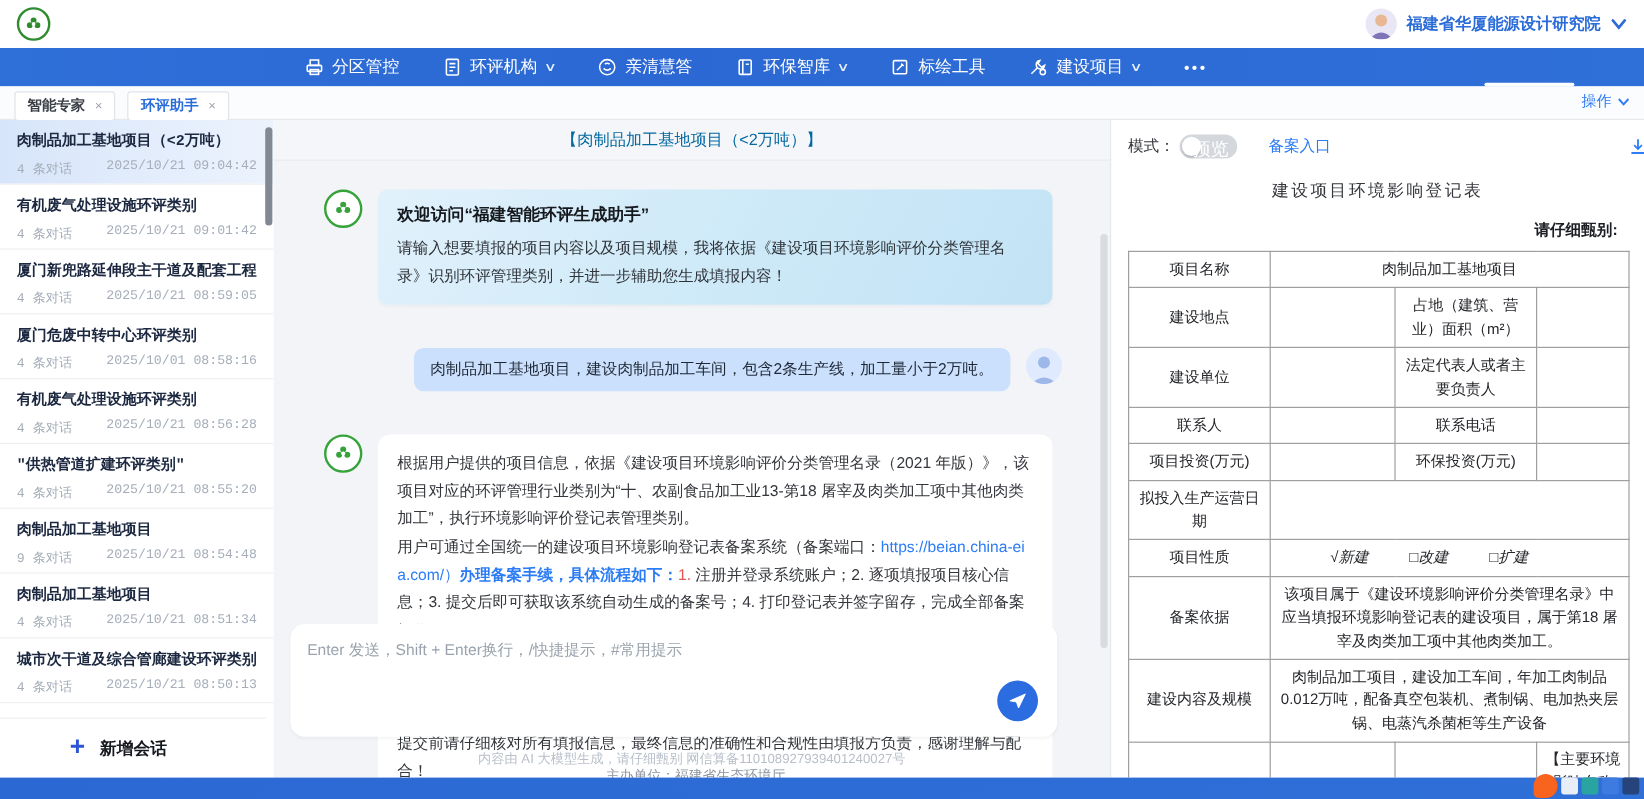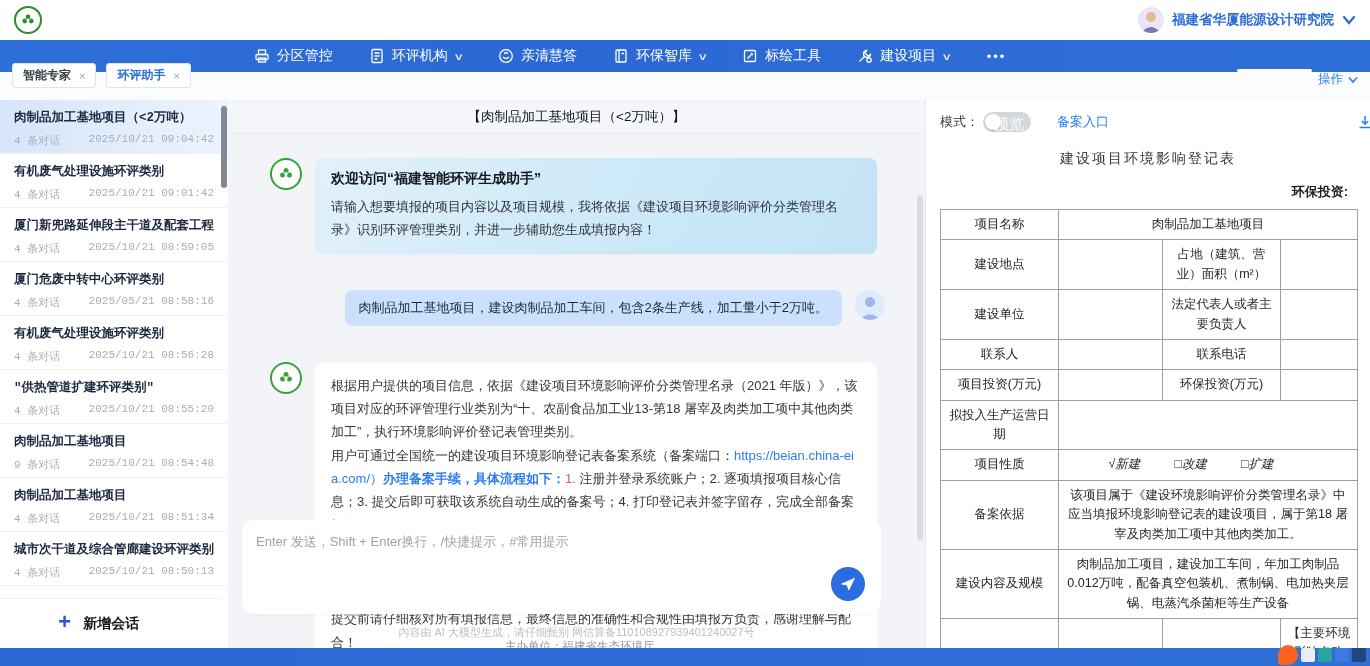--- a/index.html
+++ b/index.html
@@ -20,40 +20,40 @@
          background:linear-gradient(90deg,#2f6fd8,#2b68d3 40%,#2f6fd8); display:flex; align-items:center;
          justify-content:center; gap:36px; transform:none; }
   .nav-inner { display:flex; align-items:center; gap:36px; transform:translateX(-55px); }
   .nav-item { display:flex; align-items:center; gap:7px; color:#fff; font-size:14px; cursor:pointer; white-space:nowrap; }
   .nav-item svg { display:block; }
   .nav-chev { font-size:10px; transform:scaleX(1.5); opacity:.9; }
   .nav-more { color:#fff; font-size:13px; letter-spacing:2px; }
   .nav-ind { position:absolute; bottom:0; left:1237px; width:75px; height:3px; background:#fff; border-radius:2px; }
 
   
-  .tabrow { position:absolute; top:72px; left:0; right:0; height:28px; background:#fbfcfd; border-bottom:1px solid #e7e9ec; display:flex; align-items:flex-end; padding:16px 12px; gap:10px; }
+  .tabrow { position:absolute; top:72px; left:0; right:0; height:28px; background:#fbfcfd; border-bottom:1px solid #e7e9ec; display:flex; align-items:flex-start; padding:4px 12px; gap:10px; }
   .tab { background:#fff; border:1px solid #e0e4e9; border-radius:3px; font-size:12px; padding:3px 10px; display:flex; gap:8px; align-items:center; color:#3a3f46; font-weight:bold; cursor:pointer; }
   .tab.active { color:#2b6cd9; }
   .tab .x { color:#9aa1ab; font-weight:normal; font-size:11px; }
   .ops { margin-left:auto; color:#2b7cf5; font-size:12.5px; display:flex; gap:5px; align-items:center; cursor:pointer; }
 
   
   .side { position:absolute; top:100px; left:0; width:228px; bottom:18px; background:#fff; overflow:hidden;font-family:Liberation Mono, monospace; }
   .conv { padding:9px 14px 7px 14px; border-bottom:1px solid #eef0f3; cursor:pointer; height:54px; }
   .conv.active { background:linear-gradient(90deg,#d7e5fa,#ecf3fd); }
   .conv .t { font-size:12.5px; font-weight:bold; color:#1c2840; margin-bottom:7px; white-space:nowrap; overflow:hidden; }
   .conv .m { display:flex; justify-content:space-between; font-size:11px; color:#a6aeba; }
   .newchat { position:absolute; left:0; right:6px; bottom:0; height:50px; border-top:1px solid #eef0f3; display:flex; align-items:center; gap:12px; padding-left:58px; background:#fff; cursor:pointer; }
   .newchat .plus { color:#2b55d6; font-size:22px; font-weight:bold; line-height:1; }
   .newchat .nl { font-size:14px; font-weight:bold; color:#15181d; }
   .side-thumb { position:absolute; right:1px; top:6px; width:6px; height:82px; background:#828993; border-radius:3px; }
 
   
   .chat { position:absolute; top:100px; left:228px; width:697px; bottom:18px; background:#f2f4f7; overflow:hidden; }
-  .chat-title { height:34px; line-height:34px; text-align:center; font-size:13.5px; color:#0f172a; background:#f4f6f9; border-bottom:1px solid #eaecef; }
+  .chat-title { height:34px; line-height:34px; text-align:center; font-size:13.5px; color:#0369a1; background:#f4f6f9; border-bottom:1px solid #eaecef; }
   .msgs { position:absolute; top:34px; left:0; right:0; bottom:0; padding:24px 40px 0 42px; }
   .mrow { display:flex; gap:13px; margin-bottom:36px; }
   .mrow.user { justify-content:flex-end; margin-bottom:36px; }
   .ai-ava { width:32px; height:32px; border-radius:50%; background:#fff; border:2px solid #35a23a; flex:none; display:flex; align-items:center; justify-content:center; }
   .u-ava { width:30px; height:30px; border-radius:50%; background:#dfeafe; flex:none; overflow:hidden; position:relative; }
   .welcome { width:562px; background:linear-gradient(120deg,#e1f1fb,#cde9f8 55%,#c3e3f5); border-radius:8px; padding:12px 16px; box-shadow:0 1px 2px rgba(0,0,0,.03); }
   .welcome .wt { font-size:14px; font-weight:bold; color:#15181d; margin-bottom:8px; }
   .welcome .wb { font-size:13px; color:#2f3338; line-height:1.75; }
   .ubbl { background:#cbe0fc; border-radius:8px; padding:9px 14px; font-size:13px; color:#1d2736; max-width:520px; }
   .aibbl { width:562px; background:#fff; border-radius:10px; padding:12px 16px; font-size:13px; color:#33363b; line-height:1.8; }
@@ -209,21 +209,21 @@
       <div class="t">厦门新兜路延伸段主干道及配套工程</div>
       <div class="m">
           <span>4 条对话</span>
           <span>2025/10/21 08:59:05</span>
         </div>
     </div>
     <div class="conv">
       <div class="t">厦门危废中转中心环评类别</div>
       <div class="m">
           <span>4 条对话</span>
-          <span>2025/05/21 08:58:16</span>
+          <span>2025/10/01 08:58:16</span>
         </div>
     </div>
     <div class="conv">
       <div class="t">有机废气处理设施环评类别</div>
       <div class="m">
           <span>4 条对话</span>
           <span>2025/10/21 08:56:28</span>
         </div>
     </div>
     <div class="conv">
@@ -329,21 +329,21 @@
         <span class="tl">预览</span>
       </div>
       <span class="entry">备案入口</span>
       <div class="dl-ico">
         <svg width="16" height="16" viewBox="0 0 16 16" stroke="#2b7cf5" stroke-width="1.5" fill="none">
             <path d="M8 2 V10 M4.8 7 L8 10.2 L11.2 7 M2.5 13.5 H13.5"></path>
           </svg>
       </div>
     </div>
     <div class="form-title">建设项目环境影响登记表</div>
-    <div class="date-lbl">环保投资:</div>
+    <div class="date-lbl">请仔细甄别:</div>
 
     <table class="form">
       <colgroup>
           <col style="width:118px">
           <col style="width:104px">
           <col style="width:118px">
           <col>
         </colgroup>
       <tbody>
           <tr>

